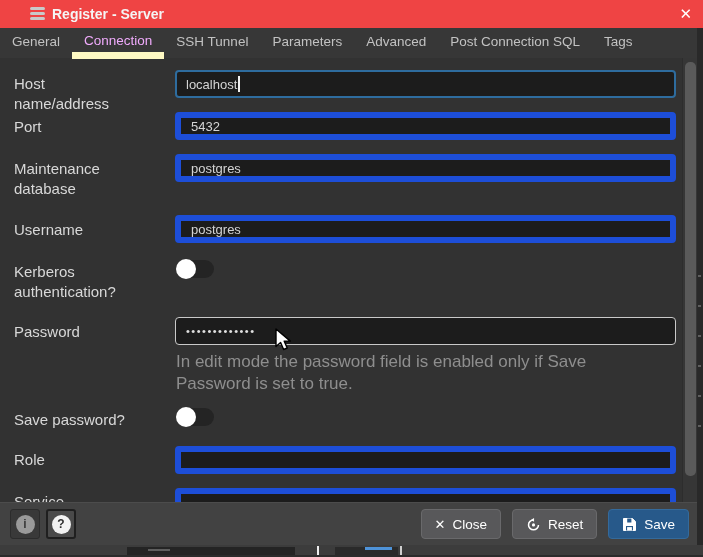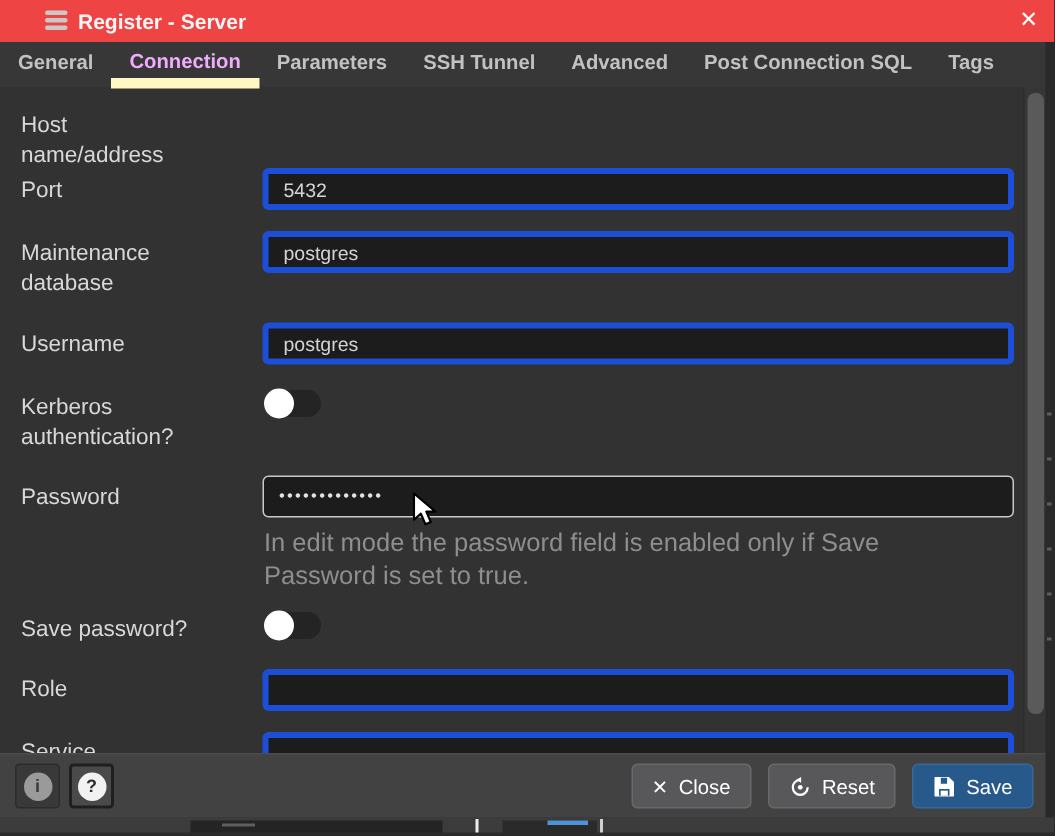--- a/index.html
+++ b/index.html
@@ -27,32 +27,32 @@
     color:#ffffff; font-size:15px; cursor:default;
   }
 
   
   .tabbar {
     position:absolute; left:0; top:28px; width:703px; height:30px;
     background:#373737; display:flex; align-items:stretch; z-index:1;
   }
   .tab {
     padding:12px 12px; display:flex; align-items:center;
-    color:#c2c2c2; font-size:13.5px; border-bottom:3px solid transparent;font-weight:bold;
+    color:#c2c2c2; font-size:13.5px; border-bottom:3px solid transparent;
   }
   .tab.active { color:#f0abfc; border-bottom:7px solid #fef9c3; }
 
   
   .lbl {
     position:absolute; left:14px; width:120px;
     color:#d8d8d8; font-size:15px; line-height:20px; z-index:1;
   }
   .inp {
     position:absolute; left:175px; width:501px; height:28px;
-    background:#1c1c1c; border:4px solid #1d4ed8; border-radius:4px;
+    background:#1c1c1c; border:6px solid #1d4ed8; border-radius:4px;
     color:#d4d4d4; font-size:13px; display:flex; align-items:center;
     padding:0 10px; z-index:1;
   }
   .inp.focused { border:2px solid #2e6c9e; padding:0 9px; }
   .inp.hovered { border:1px solid #c9c9c9; }
   .inp .pw-dots { font-size:11px; letter-spacing:1.5px; color:#e0e0e0; }
   .caret { display:inline-block; width:1.5px; height:16px; background:#f0f0f0; margin-left:1px; }
 
   .help-text {
     position:absolute; left:176px; top:351px; width:474px;
@@ -136,28 +136,32 @@
         <span></span>
         <span></span>
     </div>
     <div class="win-title">Register - Server</div>
     <div class="win-close">✕</div>
   </div>
 
   <div class="tabbar">
     <div class="tab">General</div>
     <div class="tab active">Connection</div>
+    <div class="tab">SSH Tunnel</div>
     <div class="tab">Parameters</div>
-    <div class="tab">SSH Tunnel</div>
     <div class="tab">Advanced</div>
     <div class="tab">Post Connection SQL</div>
     <div class="tab">Tags</div>
   </div>
 
   <div class="lbl" style="top:74px;">Host name/address</div>
+  <div class="inp focused" style="top:70px;">
+    <span>localhost</span>
+      <span class="caret"></span>
+  </div>
 
   <div class="lbl" style="top:117px;">Port</div>
   <div class="inp" style="top:112px;">
     <span>5432</span>
   </div>
 
   <div class="lbl" style="top:159px;">Maintenance database</div>
   <div class="inp" style="top:154px;">
     <span>postgres</span>
   </div>

